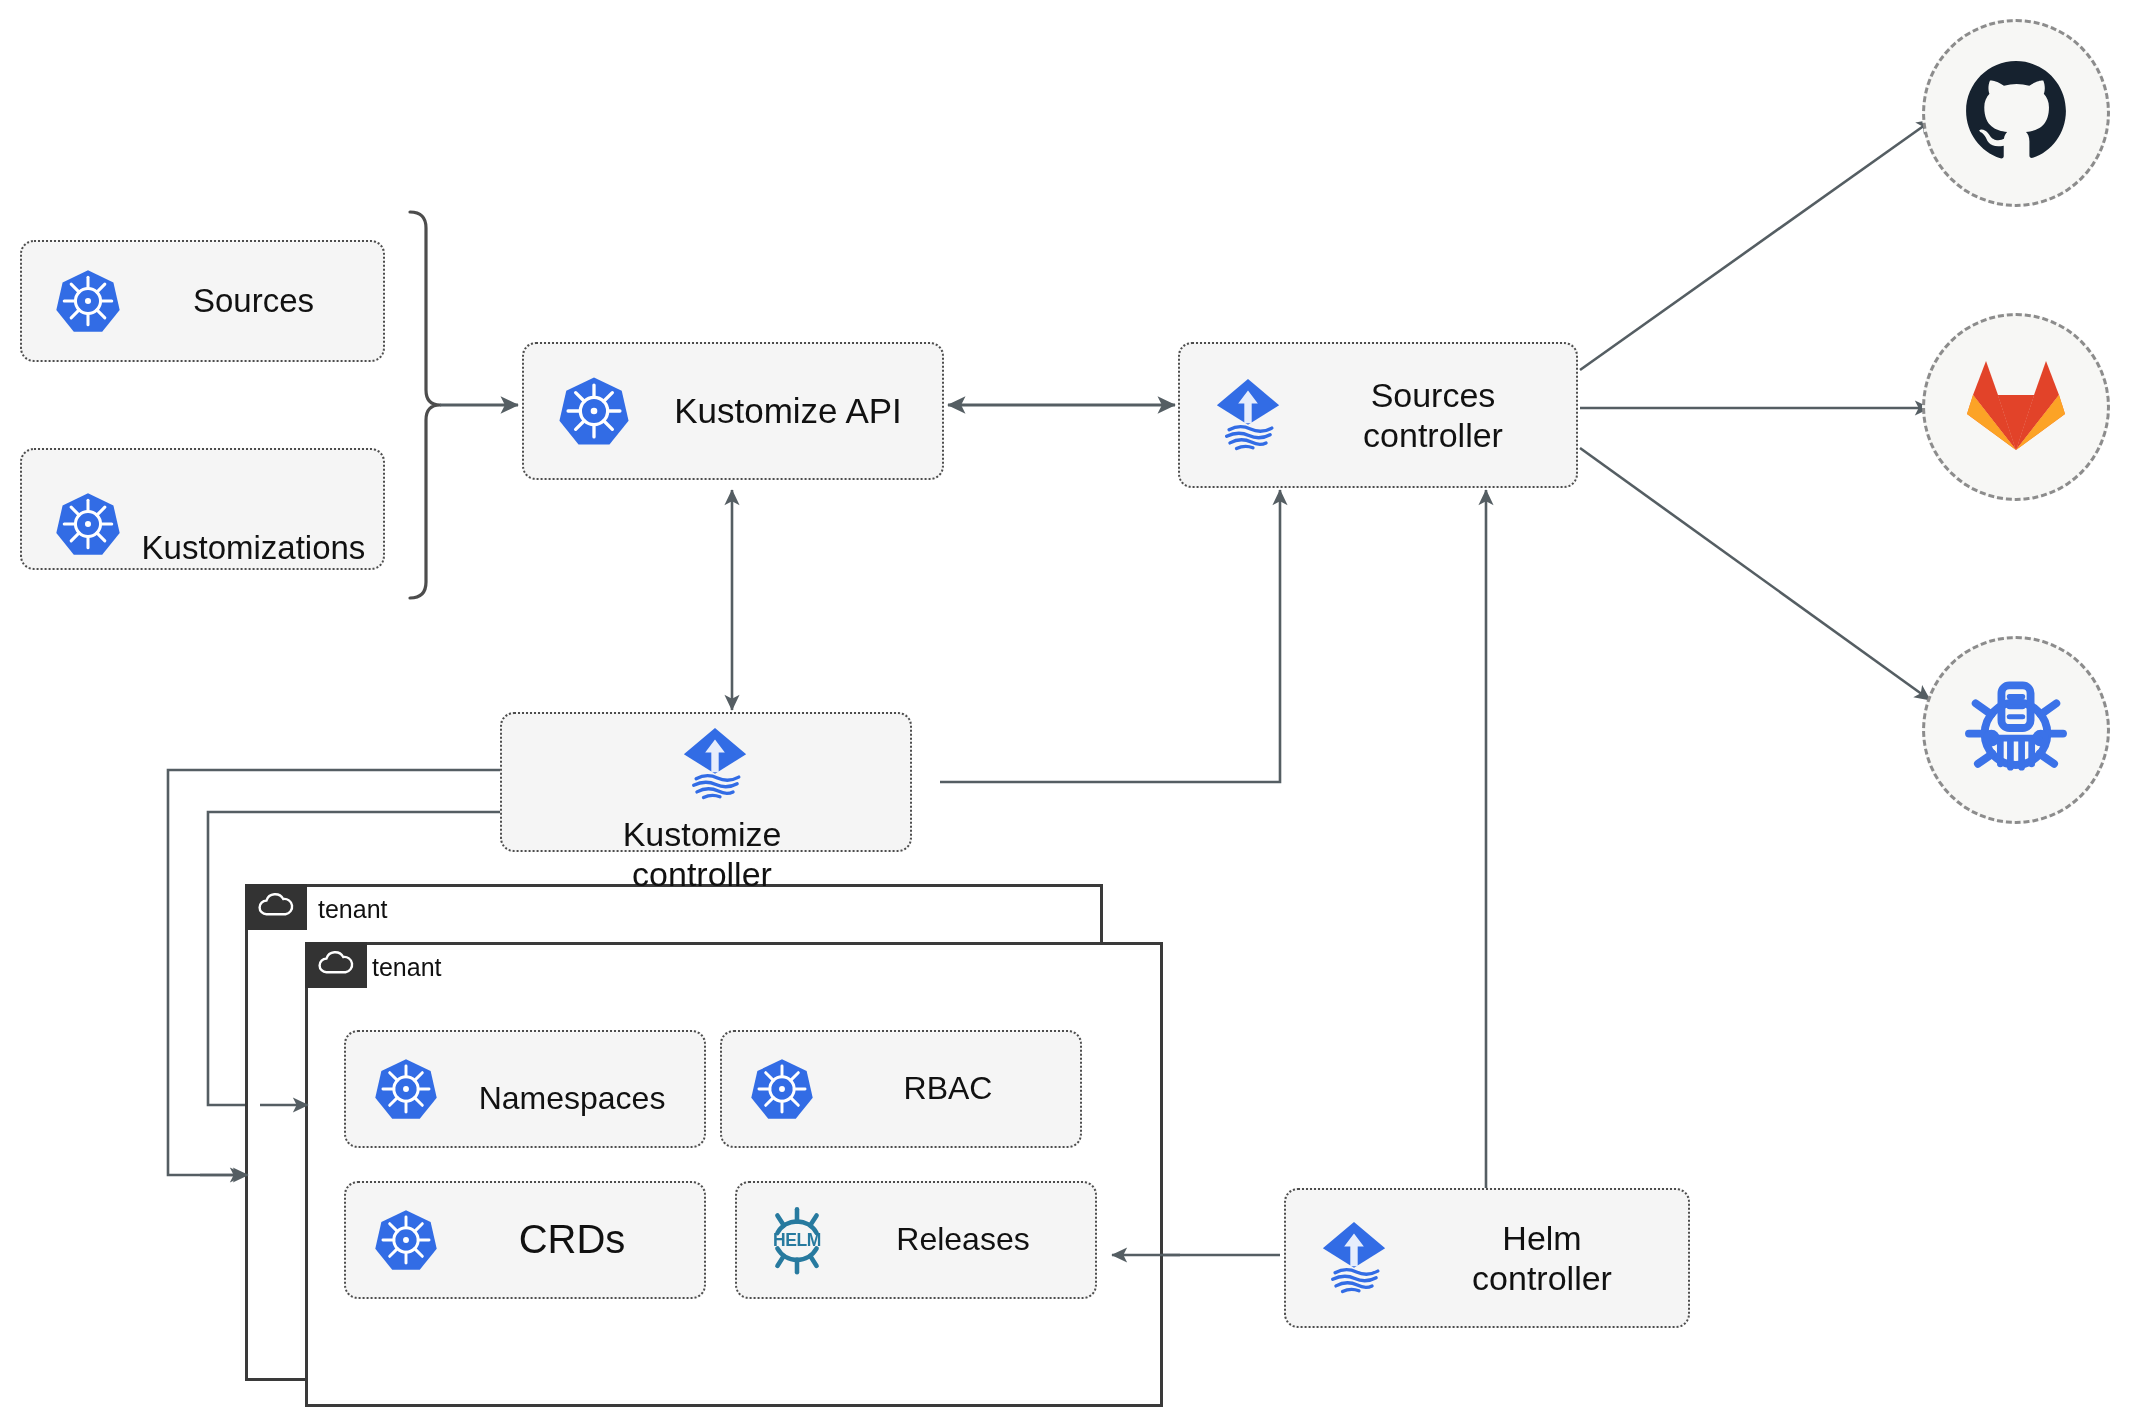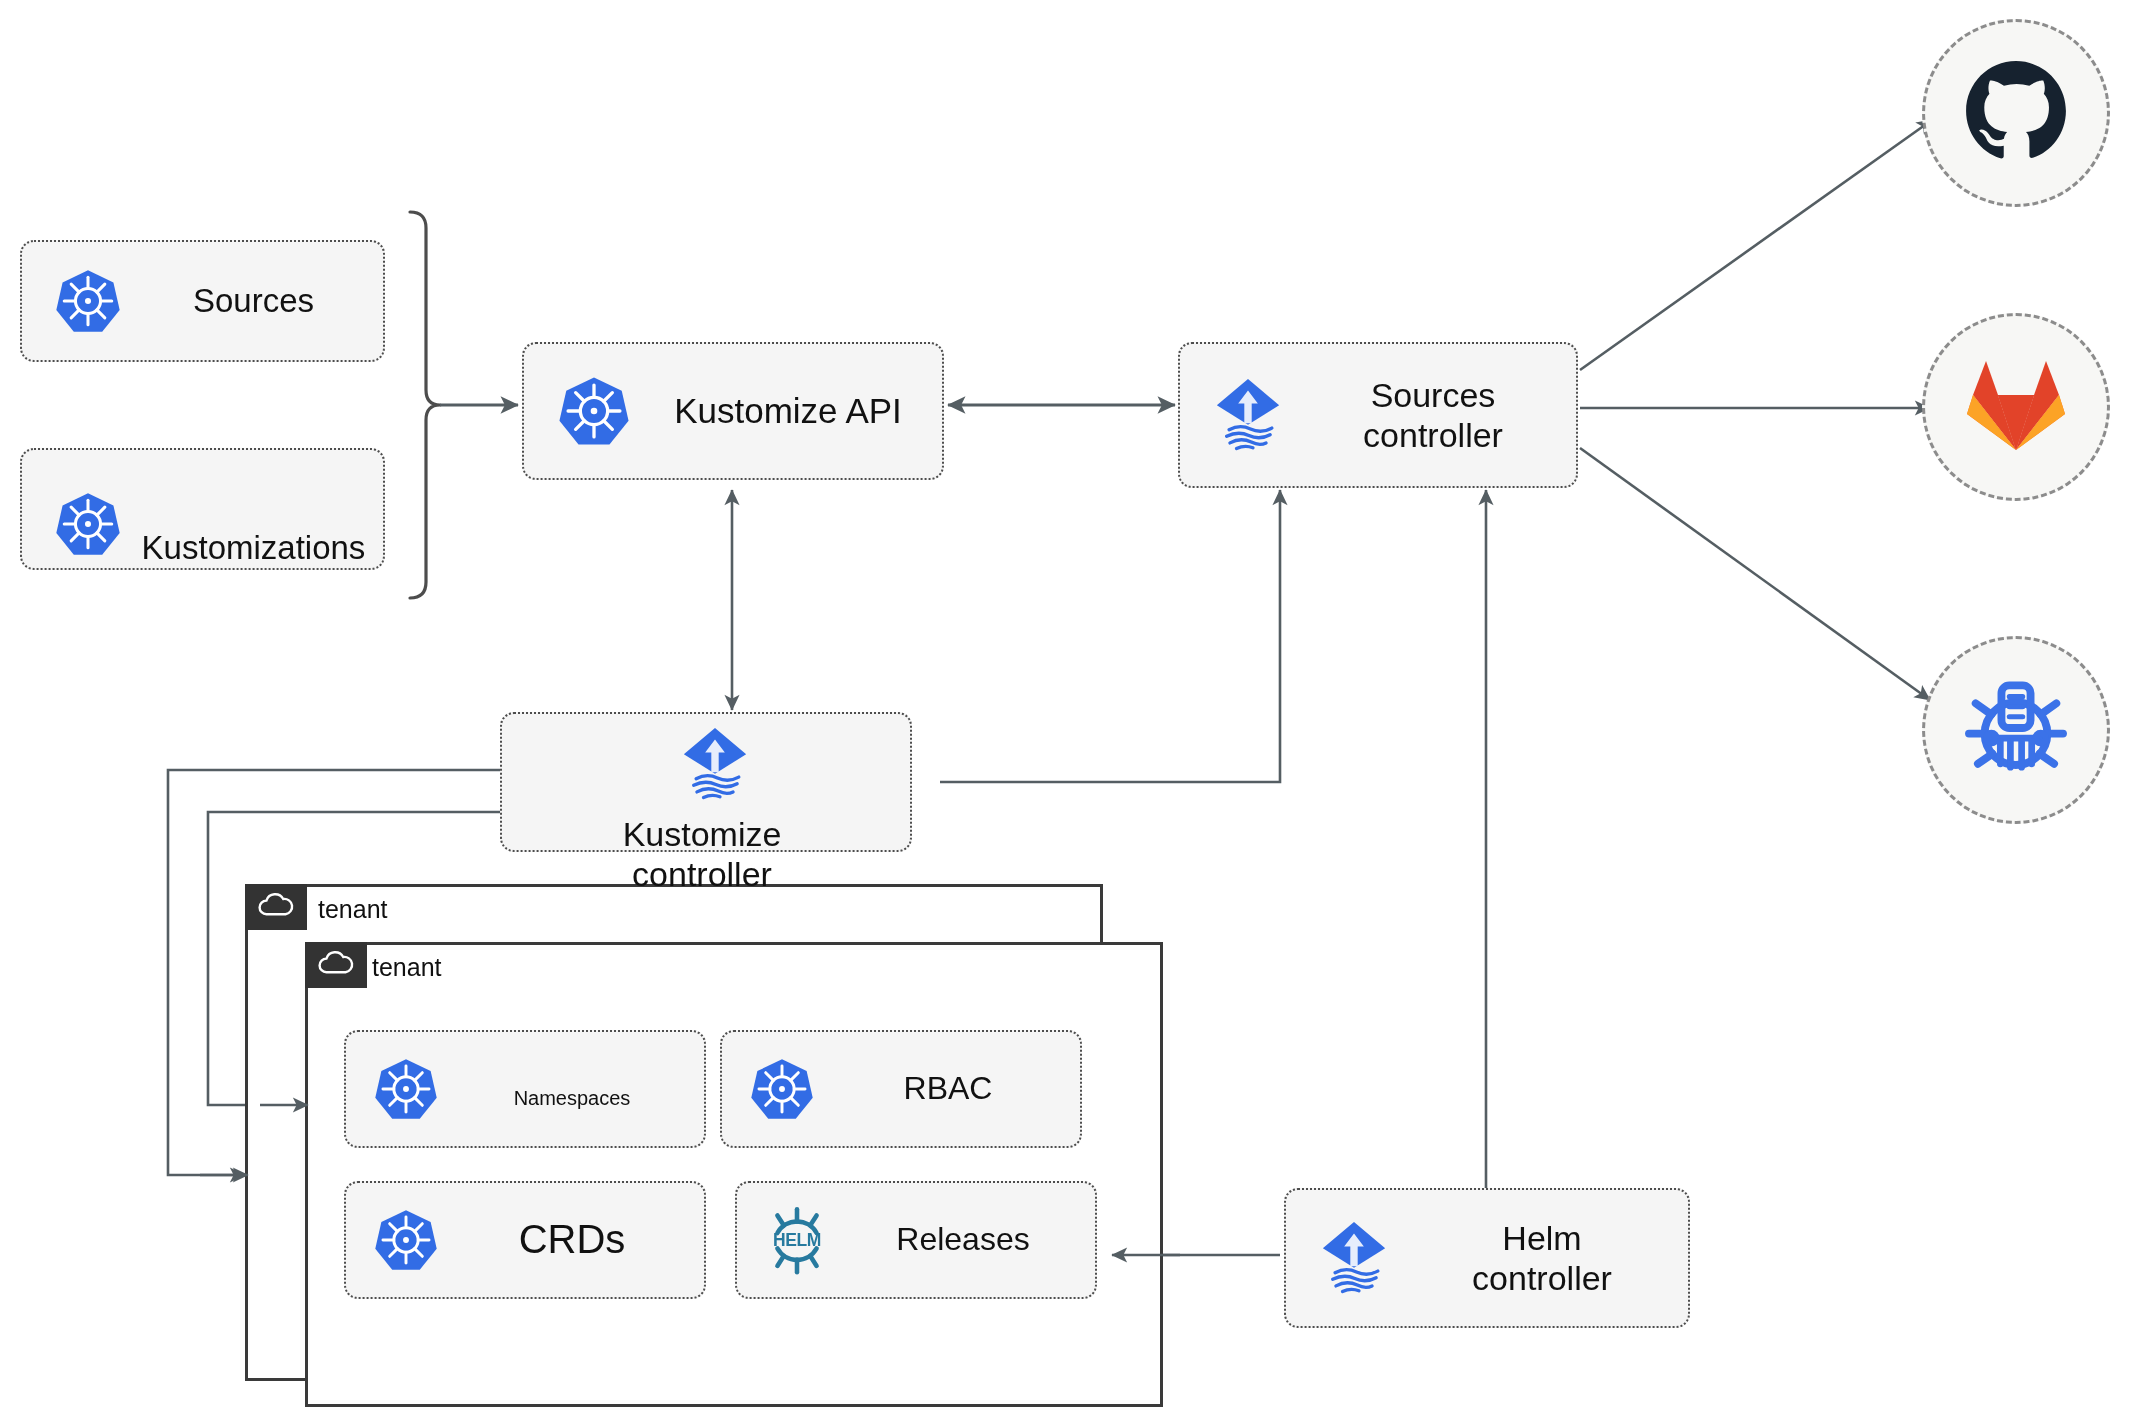--- a/index.html
+++ b/index.html
@@ -344,21 +344,21 @@
     </span>
   </div>
   <div class="tenant-title" style="left:372px; top:953px;">tenant</div>
 
   <div class="node" style="left:344px; top:1030px; width:362px; height:118px;">
     <span class="ico" style="width:84px;height:84px;margin-left:18px;">
       <svg width="64" height="64">
           <use href="#sym-k8s"></use>
         </svg>
     </span>
-    <span class="lbl" style="font-size:20px;margin-top:20px;">Namespaces</span>
+    <span class="lbl" style="font-size:32px;margin-top:20px;">Namespaces</span>
   </div>
 
   <div class="node" style="left:720px; top:1030px; width:362px; height:118px;">
     <span class="ico" style="width:84px;height:84px;margin-left:18px;">
       <svg width="64" height="64">
           <use href="#sym-k8s"></use>
         </svg>
     </span>
     <span class="lbl" style="font-size:32px;">RBAC</span>
   </div>

